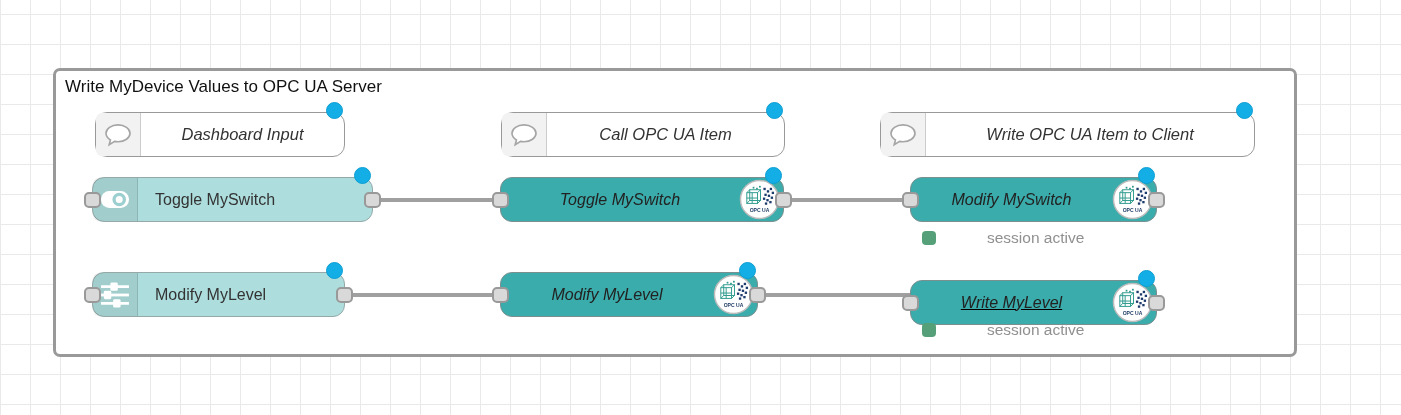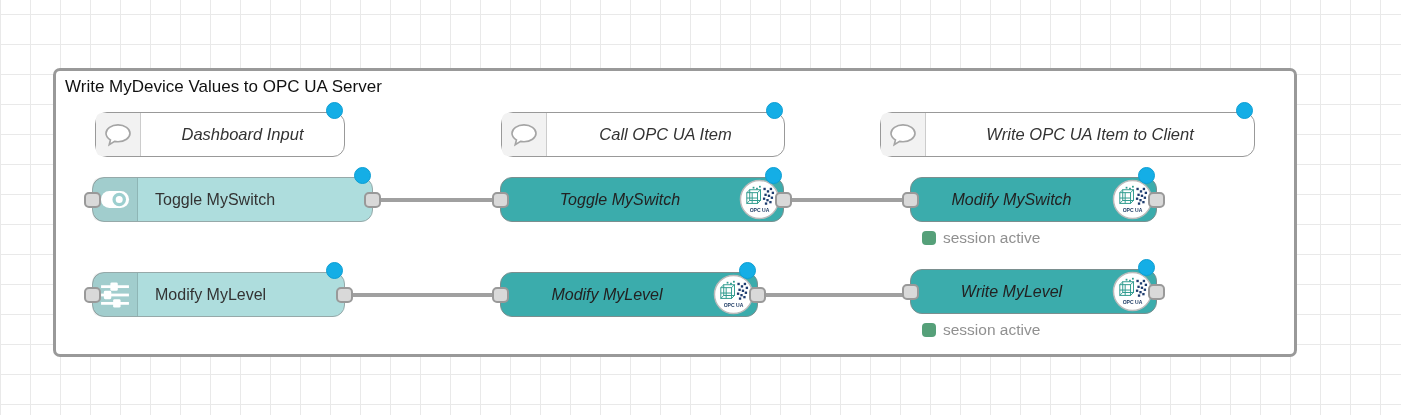--- a/index.html
+++ b/index.html
@@ -62,21 +62,21 @@
   }
   .wire {
     position:absolute; height:4px; background:#a0a0a0; border-radius:2px; z-index:1;
   }
   .status {
     position:absolute; display:flex; align-items:center; z-index:2;
   }
   .status-dot {
     width:14px; height:14px; border-radius:4px; background:#55a079; margin-right:7px;
   }
-  .status-text { font-size:15.5px; color:#909090; white-space:nowrap; }
+  .status-text { font-size:15.5px; color:#909090; white-space:nowrap;margin-left:44px; }
 </style>
 </head>
 <body>
 
 <div class="canvas">
 
   <div class="group">
     <div class="group-title">Write MyDevice Values to OPC UA Server</div>
   </div>
 
@@ -268,21 +268,21 @@
             <rect x="20.5" y="7" width="1.8" height="1.8"></rect>
         </g>
         <text x="21" y="34" font-size="5.2" text-anchor="middle" fill="#16355f" font-weight="bold">OPC UA</text>
       </svg>
     </span>
     <span class="port in"></span>
     <span class="port out"></span>
     <span class="mod-dot"></span>
   </div>
 
-  <div class="node opc" style="left:910px; top:269px; width:247px;">
+  <div class="node opc" style="left:910px; top:280px; width:247px;text-decoration:underline;">
     <span class="lbl">Write MyLevel</span>
     <span class="badge-wrap">
       <svg viewBox="0 0 42 42" width="41" height="41">
         <circle cx="21" cy="21" r="19.5" fill="#fff" stroke="#bbb" stroke-width="1.5"></circle>
         <g stroke="#2f9b8e" stroke-width="1" fill="none">
           <rect x="8" y="14" width="11" height="11"></rect>
             <rect x="11" y="11" width="11" height="11"></rect>
           <line x1="8" y1="14" x2="11" y2="11"></line>
             <line x1="19" y1="14" x2="22" y2="11"></line>
           <line x1="8" y1="25" x2="11" y2="22"></line>

